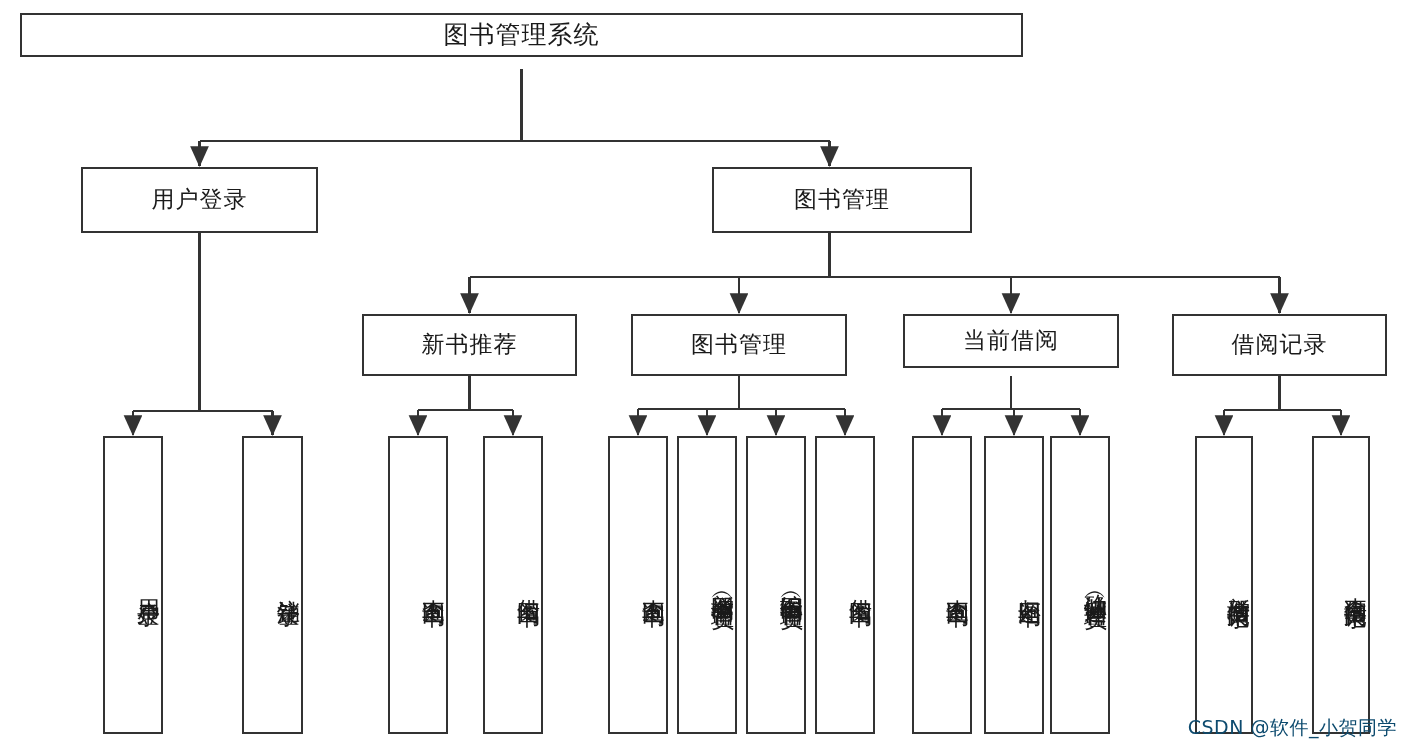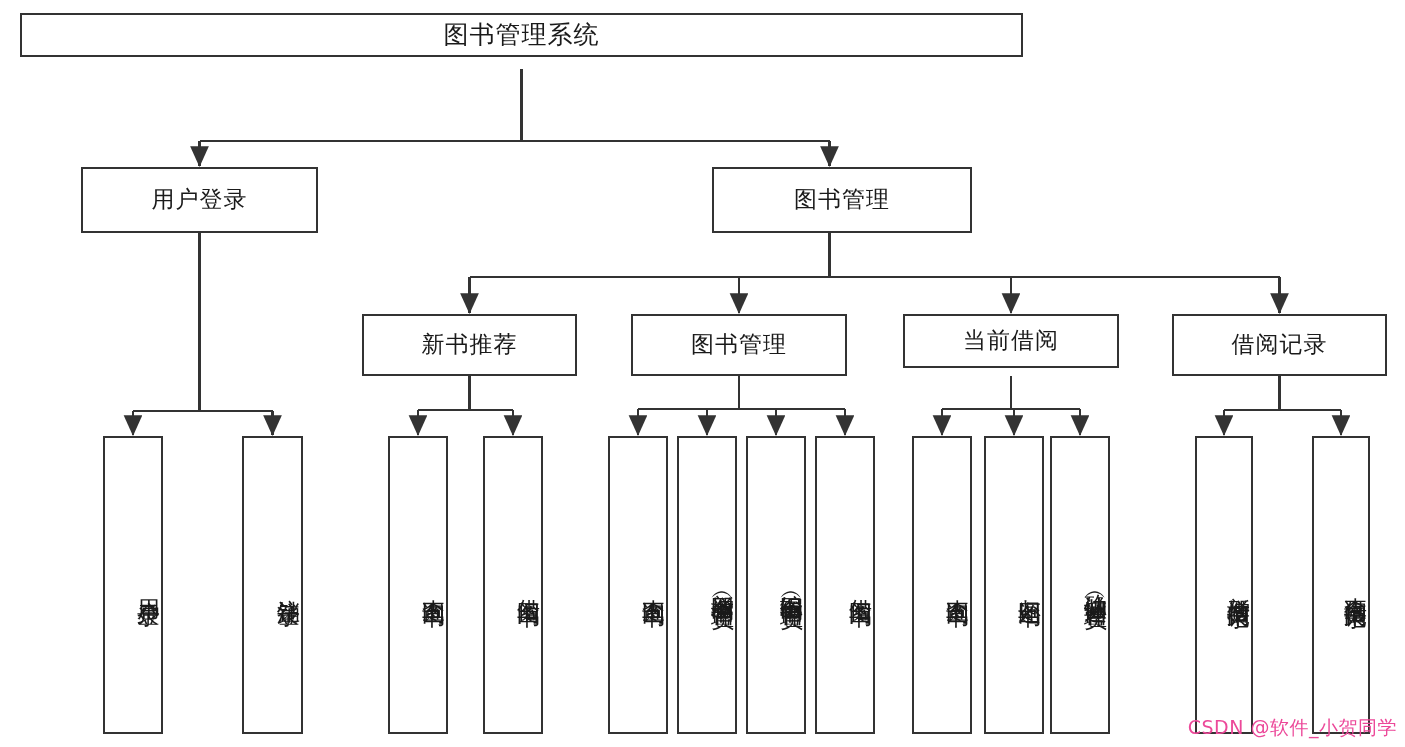--- a/index.html
+++ b/index.html
@@ -59,21 +59,21 @@
     white-space: nowrap;
   }
   .node.root {
     font-size: 25px;
   }
   #watermark {
     position: absolute;
     right: 8px;
     bottom: 6px;
     font-size: 19px;
-    color: #ec4899;
+    color: #0c4a6e;
     letter-spacing: 0.5px;
     user-select: none;
     white-space: nowrap;
   }
 </style>
 </head>
 <body>
 
 <div id="diagram-root">
 

